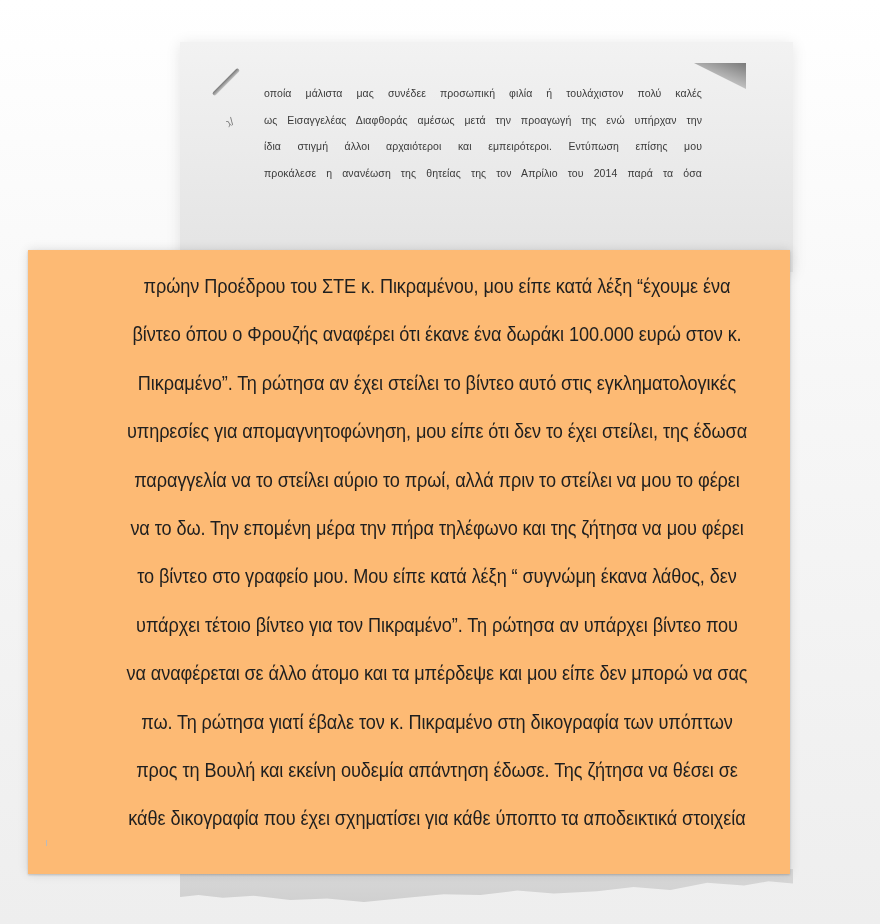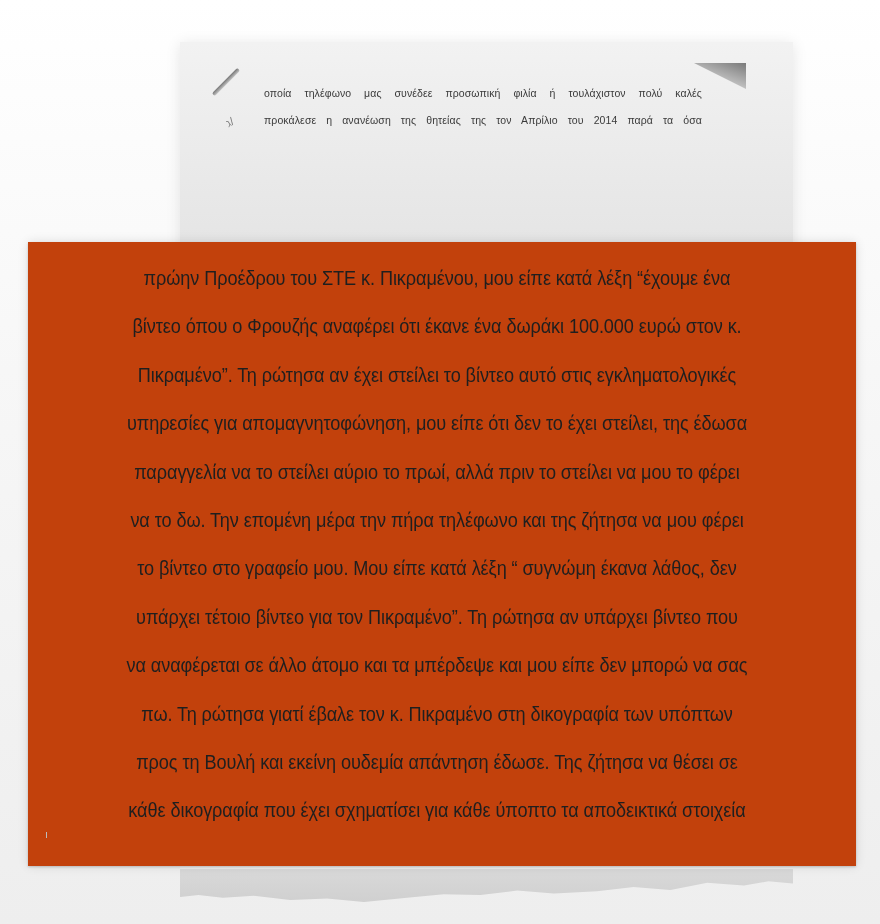--- a/index.html
+++ b/index.html
@@ -29,22 +29,22 @@
   }
   .bg-doc .lines {
     position: absolute; left: 84px; top: 38px; width: 438px;
   }
   .bg-doc .line {
     font-size: 10.5px; color: #3a3a3a; height: 26.6px; line-height: 26.6px;
     white-space: nowrap; text-align: justify; text-align-last: justify;
     letter-spacing: 0.1px;
   }
   .front {
-    position: absolute; left: 28px; top: 242px; width: 828px; height: 624px;
-    background: #c2410c;
+    position: absolute; left: 28px; top: 250px; width: 762px; height: 624px;
+    background: #fdba74;
     box-shadow: 0 0 10px rgba(0,0,0,0.12), 0 1px 2px rgba(0,0,0,0.18);
   }
   .front .lines {
     position: absolute; left: 24px; top: 12px; width: 770px;
   }
   .front .line {
     font-size: 19.5px; color: #1f1f1f; height: 48.4px; line-height: 48.4px;
     white-space: nowrap; text-align: center; letter-spacing: -0.1px;
     transform: scaleX(0.93); transform-origin: center;
   }
@@ -59,21 +59,23 @@
   }
 </style>
 </head>
 <body>
 
 <div class="bg-doc">
   <div class="fold-left"></div>
   <div class="fold-right"></div>
   <div class="margin-mark">ℷ/</div>
   <div class="lines">
-    <div class="line">οποία τηλέφωνο μας συνέδεε προσωπική φιλία ή τουλάχιστον πολύ καλές</div>
+    <div class="line">οποία μάλιστα μας συνέδεε προσωπική φιλία ή τουλάχιστον πολύ καλές</div>
+    <div class="line">ως Εισαγγελέας Διαφθοράς αμέσως μετά την προαγωγή της ενώ υπήρχαν την</div>
+    <div class="line">ίδια στιγμή άλλοι αρχαιότεροι και εμπειρότεροι.  Εντύπωση επίσης μου</div>
     <div class="line">προκάλεσε η ανανέωση της θητείας της τον Απρίλιο του 2014 παρά τα όσα</div>
   </div>
 </div>
 
 <div class="torn"></div>
 
 <div class="front">
   <div class="lines">
     <div class="line">πρώην Προέδρου του ΣΤΕ κ. Πικραμένου, μου είπε κατά λέξη “έχουμε ένα</div>
     <div class="line">βίντεο όπου ο Φρουζής αναφέρει ότι έκανε ένα δωράκι 100.000 ευρώ στον κ.</div>

